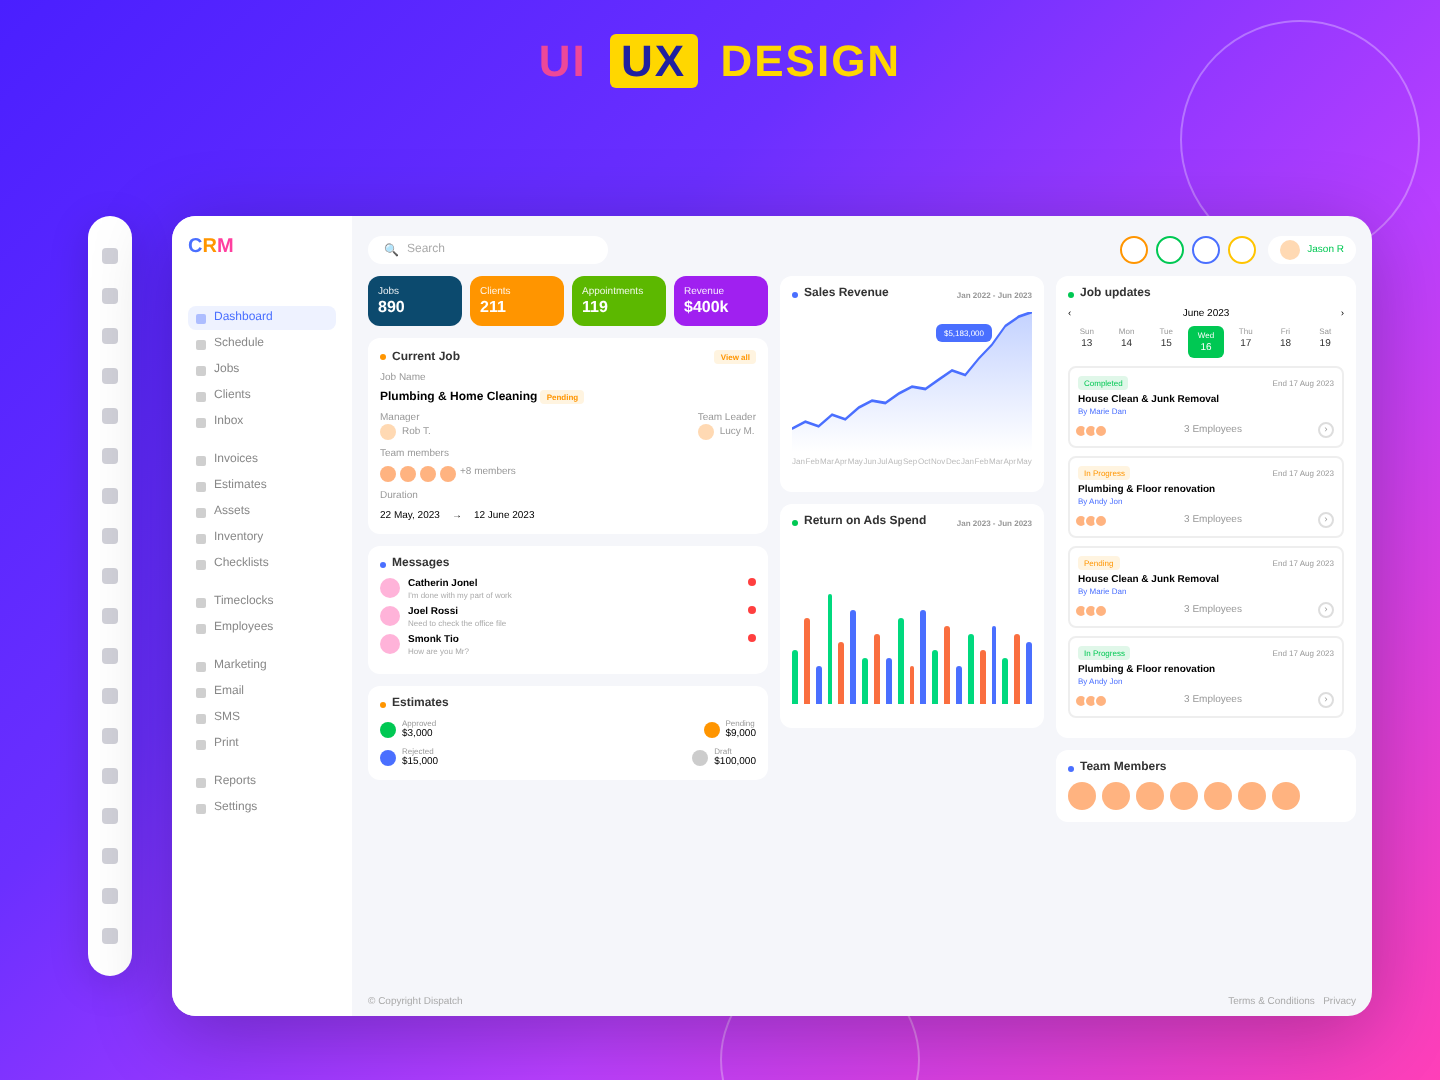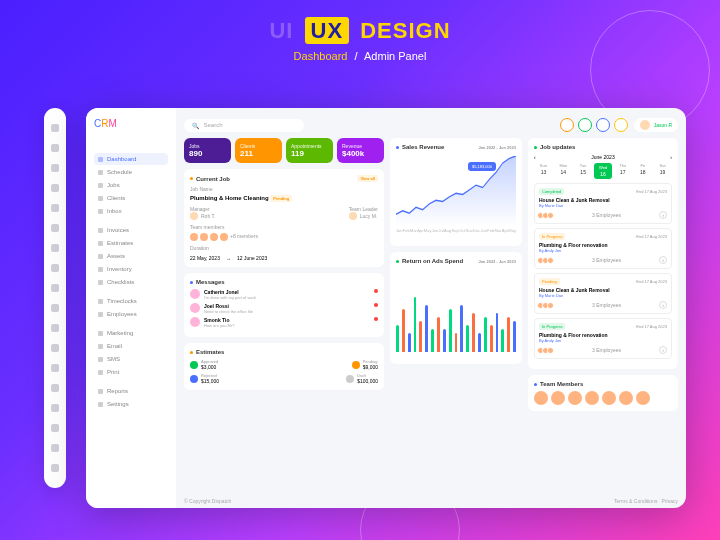--- a/index.html
+++ b/index.html
@@ -1,31 +1,31 @@
 <!DOCTYPE html>
 <html><head>
 <meta charset="utf-8">
 <style>
 *{margin:0;padding:0;box-sizing:border-box;font-family:-apple-system,BlinkMacSystemFont,sans-serif}
 body{width:720px;height:540px;background:linear-gradient(135deg,#4a1fff 0%,#6b2fff 35%,#b93fff 65%,#ff3fb8 100%);overflow:hidden;position:relative}
 .banner{text-align:center;padding:18px 0 8px}
 .banner h1{font-size:22px;font-weight:800;letter-spacing:1px}
-.banner h1 .ui{color:#8b5cf6}
+.banner h1 .ui{color:#ec4899}
 .banner h1 .ux{background:#ffd700;color:#2020a0;padding:1px 6px;border-radius:3px;margin:0 4px}
 .banner h1 .design{color:#ffd700}
 .banner p{color:#ffd700;font-size:11px;margin-top:6px}
 .banner p .sep{color:#fff;margin:0 4px}
 .banner p .sub{color:#fff}
 .circ1{position:absolute;top:10px;right:10px;width:120px;height:120px;border:1px solid rgba(255,255,255,.3);border-radius:50%}
 .circ2{position:absolute;bottom:-40px;left:50%;width:100px;height:100px;border:1px solid rgba(255,255,255,.3);border-radius:50%}
 .railwrap{position:absolute;left:44px;top:108px;width:22px;height:380px;background:#fff;border-radius:11px;display:flex;flex-direction:column;align-items:center;justify-content:space-around;padding:10px 0;box-shadow:0 4px 20px rgba(0,0,0,.15)}
 .railwrap span{width:8px;height:8px;background:#d0d0d8;border-radius:2px}
 .panel{position:absolute;left:86px;top:108px;width:600px;height:400px;background:#f5f6fa;border-radius:12px;box-shadow:0 8px 40px rgba(0,0,0,.25);display:flex;overflow:hidden}
 .sidebar{width:90px;background:#fff;padding:10px 8px;font-size:6px;display:flex;flex-direction:column}
-.logo{font-size:10px;font-weight:400;margin-bottom:24px}
+.logo{font-size:10px;font-weight:700;margin-bottom:24px}
 .logo .c{color:#4a6fff}.logo .r{color:#ff9500}.logo .m{color:#ff3f9f}
 .sgroup{margin-bottom:6px}
 .sitem{padding:3px 4px;color:#888;border-radius:4px;margin-bottom:1px;display:flex;align-items:center;gap:4px}
 .sitem.active{background:#eef2ff;color:#4a6fff}
 .sitem .ico{width:5px;height:5px;background:currentColor;opacity:.4;border-radius:1px}
 .main{flex:1;padding:8px;display:flex;gap:6px}
 .topbar{position:absolute;top:8px;left:98px;right:8px;height:18px;display:flex;align-items:center;gap:6px}
 .search{background:#fff;border-radius:9px;padding:3px 8px;font-size:6px;color:#aaa;display:flex;align-items:center;gap:4px;width:120px}
 .topicons{margin-left:auto;display:flex;gap:4px}
 .topicons .ti{width:14px;height:14px;border-radius:50%;background:#fff;border:1px solid #eee}
@@ -33,21 +33,21 @@
 .user{display:flex;align-items:center;gap:4px;background:#fff;border-radius:9px;padding:2px 6px;font-size:5px;color:#00c853}
 .user .av{width:10px;height:10px;border-radius:50%;background:#ffd9b3}
 .content{margin-top:22px;display:flex;gap:6px;flex:1}
 .colL{width:200px;display:flex;flex-direction:column;gap:6px}
 .colM{flex:1;display:flex;flex-direction:column;gap:6px}
 .colR{width:150px;display:flex;flex-direction:column;gap:6px}
 .stats{display:flex;gap:4px}
 .stat{flex:1;border-radius:6px;padding:5px;color:#fff}
 .stat .lbl{font-size:5px;opacity:.9}
 .stat .val{font-size:8px;font-weight:700}
-.s1{background:#4c1d95}.s2{background:#ff9500}.s3{background:#5cb800}.s4{background:#a020f0}
+.s1{background:#0c4a6e}.s2{background:#ff9500}.s3{background:#5cb800}.s4{background:#a020f0}
 .card{background:#fff;border-radius:6px;padding:6px}
 .card h3{font-size:6px;font-weight:600;color:#333;margin-bottom:4px;display:flex;align-items:center;gap:3px}
 .card h3 .dot{width:3px;height:3px;border-radius:50%;background:#ff9500}
 .tiny{font-size:5px;color:#999}
 .jobname{font-size:6px;font-weight:600;margin:3px 0}
 .badge{display:inline-block;font-size:4px;padding:1px 3px;border-radius:2px;background:#fff4e0;color:#ff9500}
 .row{display:flex;justify-content:space-between;margin-top:4px}
 .person{display:flex;align-items:center;gap:3px}
 .person .pav{width:8px;height:8px;border-radius:50%;background:#ffd9b3}
 .members{display:flex;gap:2px;margin-top:3px}
@@ -102,25 +102,20 @@
 
 <div class="circ1"></div>
 <div class="circ2"></div>
 
 <div class="banner">
   <h1>
     <span class="ui">UI</span>
     <span class="ux">UX</span>
     <span class="design">DESIGN</span>
   </h1>
-  <p>
-    <span>Dashboard</span>
-    <span class="sep">/</span>
-    <span class="sub">Admin Panel</span>
-  </p>
 </div>
 
 <div class="railwrap">
   <span></span>
     <span></span>
     <span></span>
     <span></span>
     <span></span>
     <span></span>
     <span></span>

